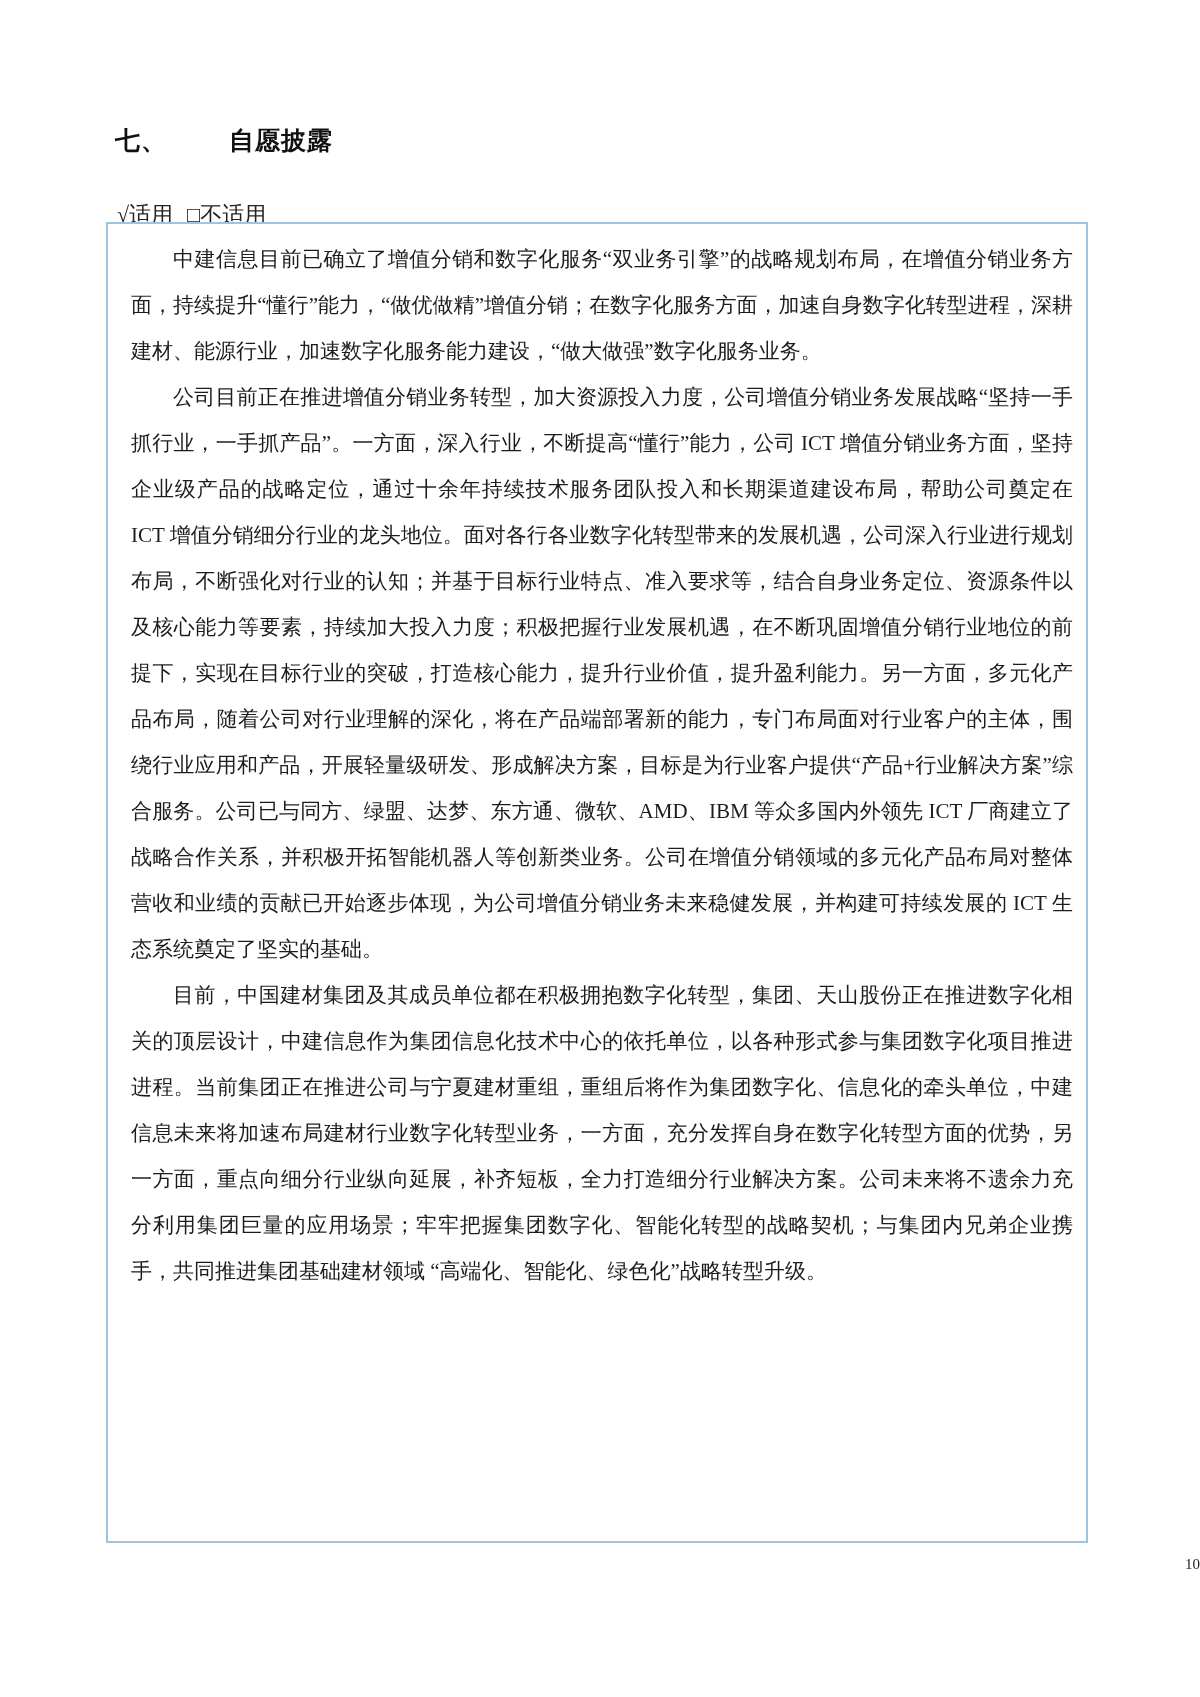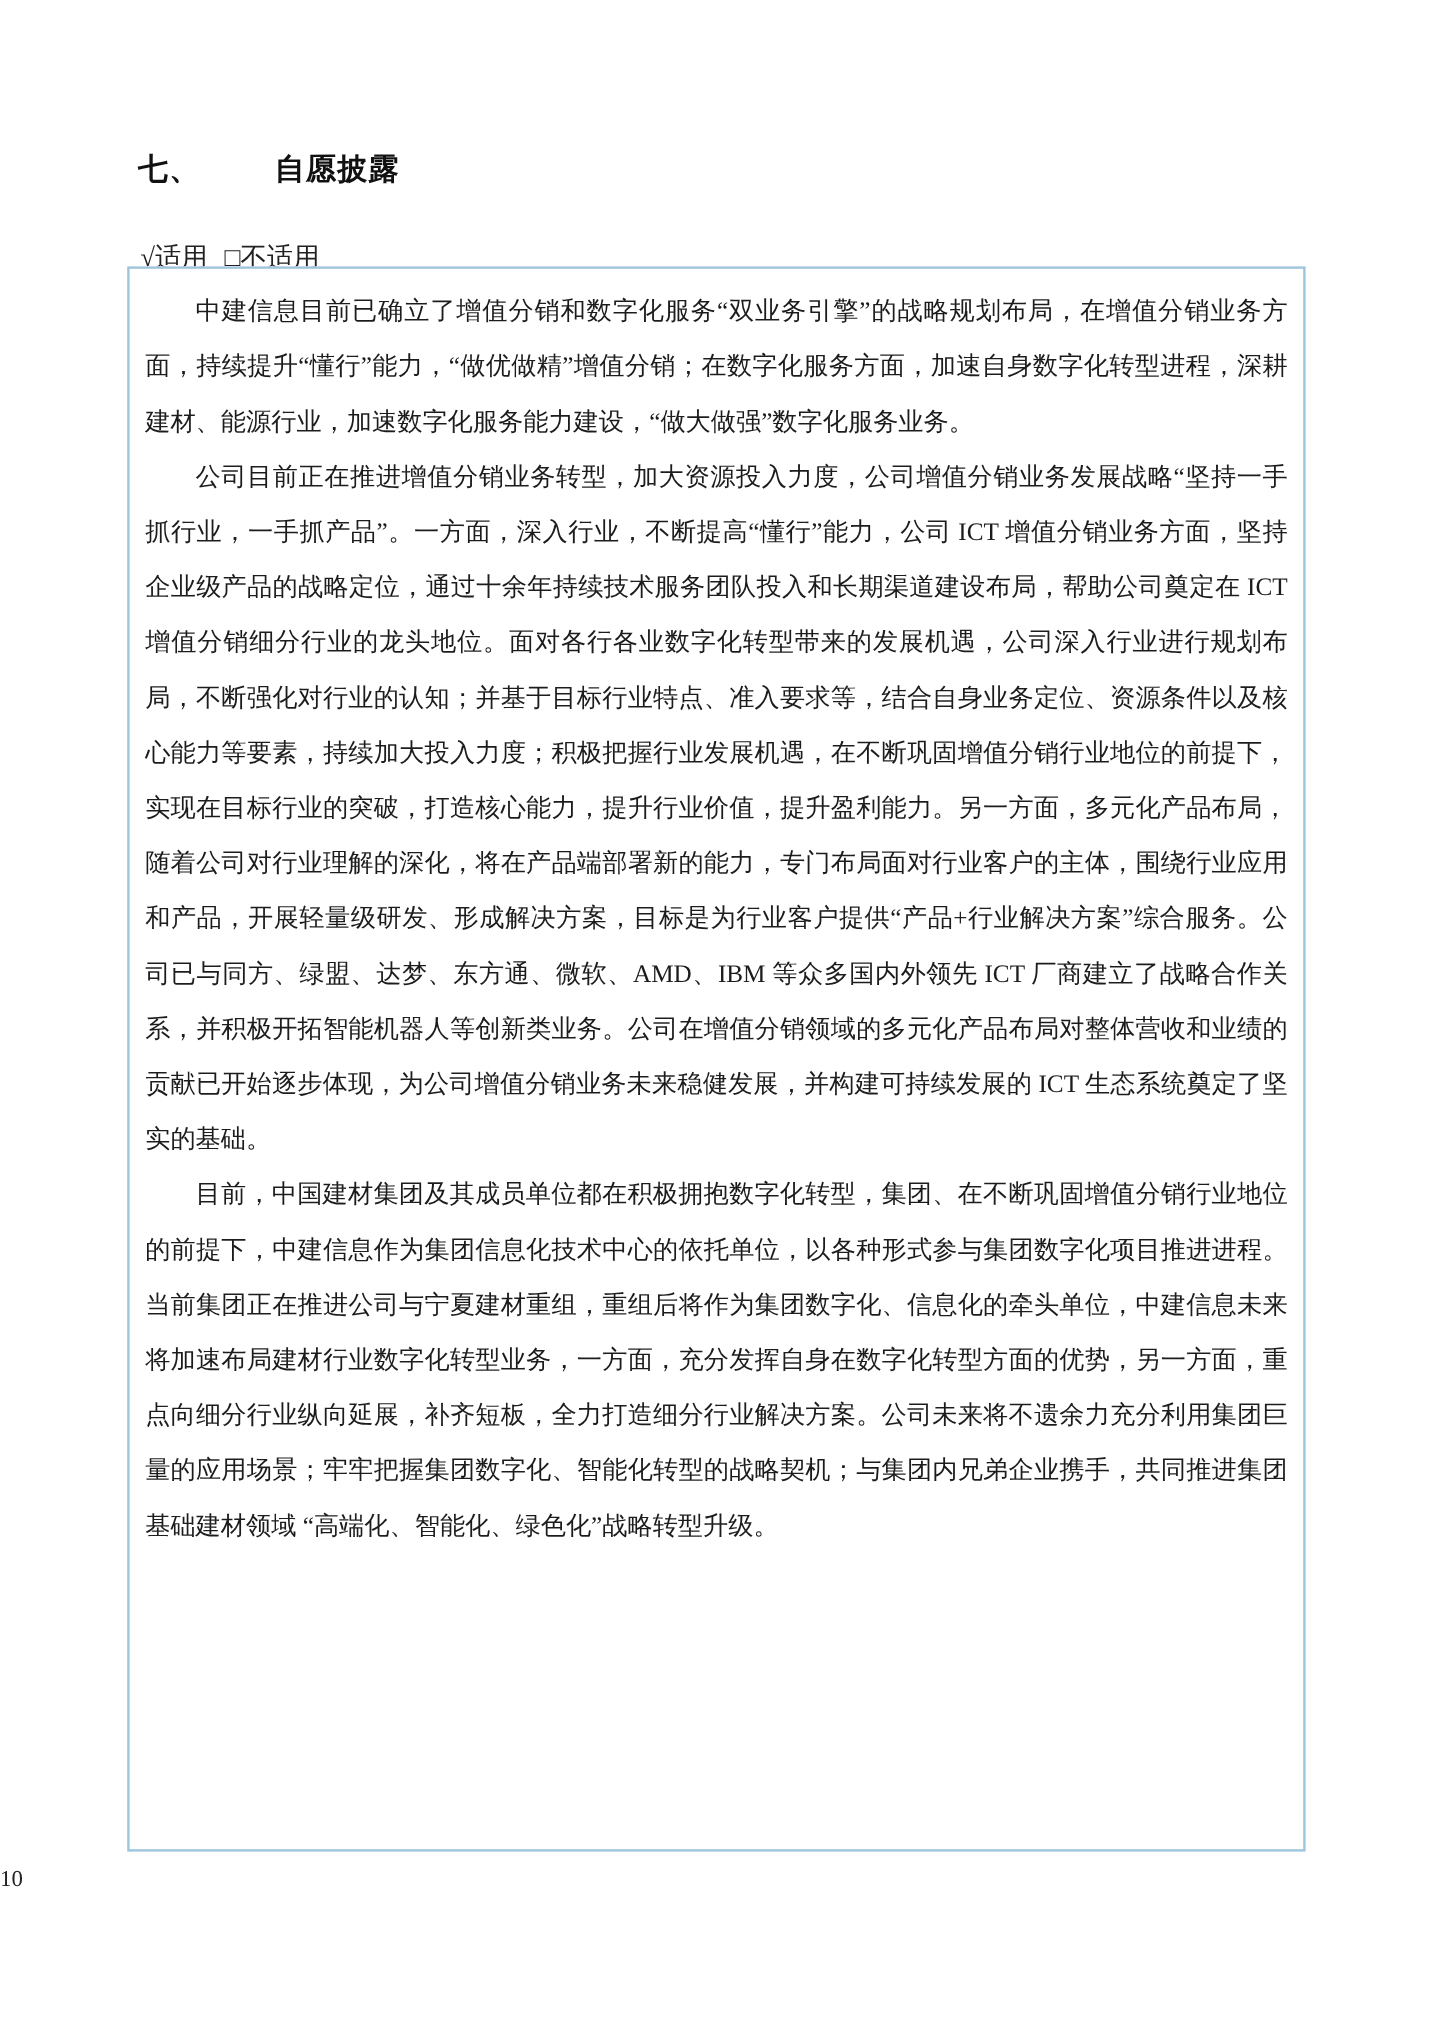--- a/index.html
+++ b/index.html
@@ -48,55 +48,55 @@
   }
   .content-box {
     position: absolute;
     left: 106px;
     top: 222px;
     width: 982px;
     height: 1321px;
     box-sizing: border-box;
     border: 2px solid #9fc5dc;
     background: #ffffff;
-    padding: 12px 13px 10px 13px;
+    padding: 12px 13px 10px 23px;
     overflow: hidden;
   }
   .content-box p {
     margin: 0;
     font-size: 21px;
     line-height: 46px;
     text-align: justify;
     text-indent: 2em;
     color: #1c1c1c;
   }
   .page-number {
     position: absolute;
     left: 0;
     top: 1556px;
     width: 1200px;
-    text-align: left;
-    font-size: 19px;
+    text-align: right;
+    font-size: 15px;
     color: #222222;
   }
 </style>
 </head>
 <body>
 
 <div class="page">
 
   <div class="heading">
     <span class="sec-num">七、</span><span>自愿披露</span>
   </div>
 
   <div class="applicability">
     <span class="chk">√适用</span><span>□不适用</span>
   </div>
 
   <div class="content-box" style="border-color: rgb(159, 197, 220);">
     <p>中建信息目前已确立了增值分销和数字化服务“双业务引擎”的战略规划布局，在增值分销业务方面，持续提升“懂行”能力，“做优做精”增值分销；在数字化服务方面，加速自身数字化转型进程，深耕建材、能源行业，加速数字化服务能力建设，“做大做强”数字化服务业务。</p>
     <p>公司目前正在推进增值分销业务转型，加大资源投入力度，公司增值分销业务发展战略“坚持一手抓行业，一手抓产品”。一方面，深入行业，不断提高“懂行”能力，公司 ICT 增值分销业务方面，坚持企业级产品的战略定位，通过十余年持续技术服务团队投入和长期渠道建设布局，帮助公司奠定在 ICT 增值分销细分行业的龙头地位。面对各行各业数字化转型带来的发展机遇，公司深入行业进行规划布局，不断强化对行业的认知；并基于目标行业特点、准入要求等，结合自身业务定位、资源条件以及核心能力等要素，持续加大投入力度；积极把握行业发展机遇，在不断巩固增值分销行业地位的前提下，实现在目标行业的突破，打造核心能力，提升行业价值，提升盈利能力。另一方面，多元化产品布局，随着公司对行业理解的深化，将在产品端部署新的能力，专门布局面对行业客户的主体，围绕行业应用和产品，开展轻量级研发、形成解决方案，目标是为行业客户提供“产品+行业解决方案”综合服务。公司已与同方、绿盟、达梦、东方通、微软、AMD、IBM 等众多国内外领先 ICT 厂商建立了战略合作关系，并积极开拓智能机器人等创新类业务。公司在增值分销领域的多元化产品布局对整体营收和业绩的贡献已开始逐步体现，为公司增值分销业务未来稳健发展，并构建可持续发展的 ICT 生态系统奠定了坚实的基础。</p>
-    <p>目前，中国建材集团及其成员单位都在积极拥抱数字化转型，集团、在不断巩固增值分销行业地位的前提下，中建信息作为集团信息化技术中心的依托单位，以各种形式参与集团数字化项目推进进程。当前集团正在推进公司与宁夏建材重组，重组后将作为集团数字化、信息化的牵头单位，中建信息未来将加速布局建材行业数字化转型业务，一方面，充分发挥自身在数字化转型方面的优势，另一方面，重点向细分行业纵向延展，补齐短板，全力打造细分行业解决方案。公司未来将不遗余力充分利用集团巨量的应用场景；牢牢把握集团数字化、智能化转型的战略契机；与集团内兄弟企业携手，共同推进集团基础建材领域 “高端化、智能化、绿色化”战略转型升级。</p>
+    <p>目前，中国建材集团及其成员单位都在积极拥抱数字化转型，集团、天山股份正在推进数字化相关的顶层设计，中建信息作为集团信息化技术中心的依托单位，以各种形式参与集团数字化项目推进进程。当前集团正在推进公司与宁夏建材重组，重组后将作为集团数字化、信息化的牵头单位，中建信息未来将加速布局建材行业数字化转型业务，一方面，充分发挥自身在数字化转型方面的优势，另一方面，重点向细分行业纵向延展，补齐短板，全力打造细分行业解决方案。公司未来将不遗余力充分利用集团巨量的应用场景；牢牢把握集团数字化、智能化转型的战略契机；与集团内兄弟企业携手，共同推进集团基础建材领域 “高端化、智能化、绿色化”战略转型升级。</p>
   </div>
 
   <div class="page-number">10</div>
 
 </div>
 
 </body></html>

